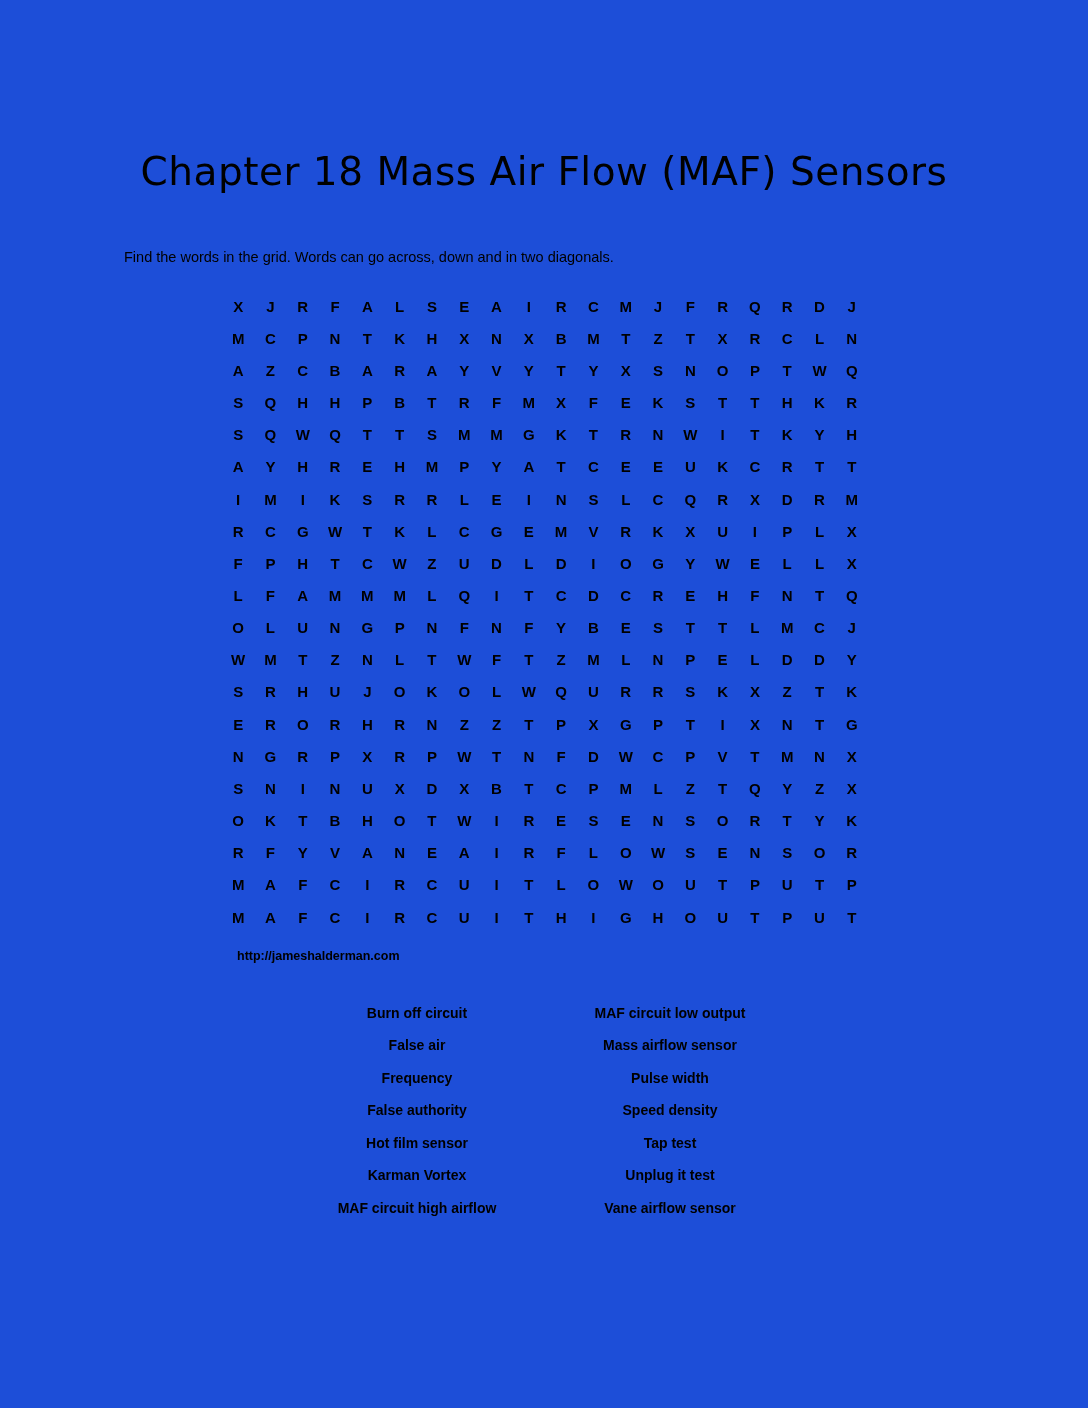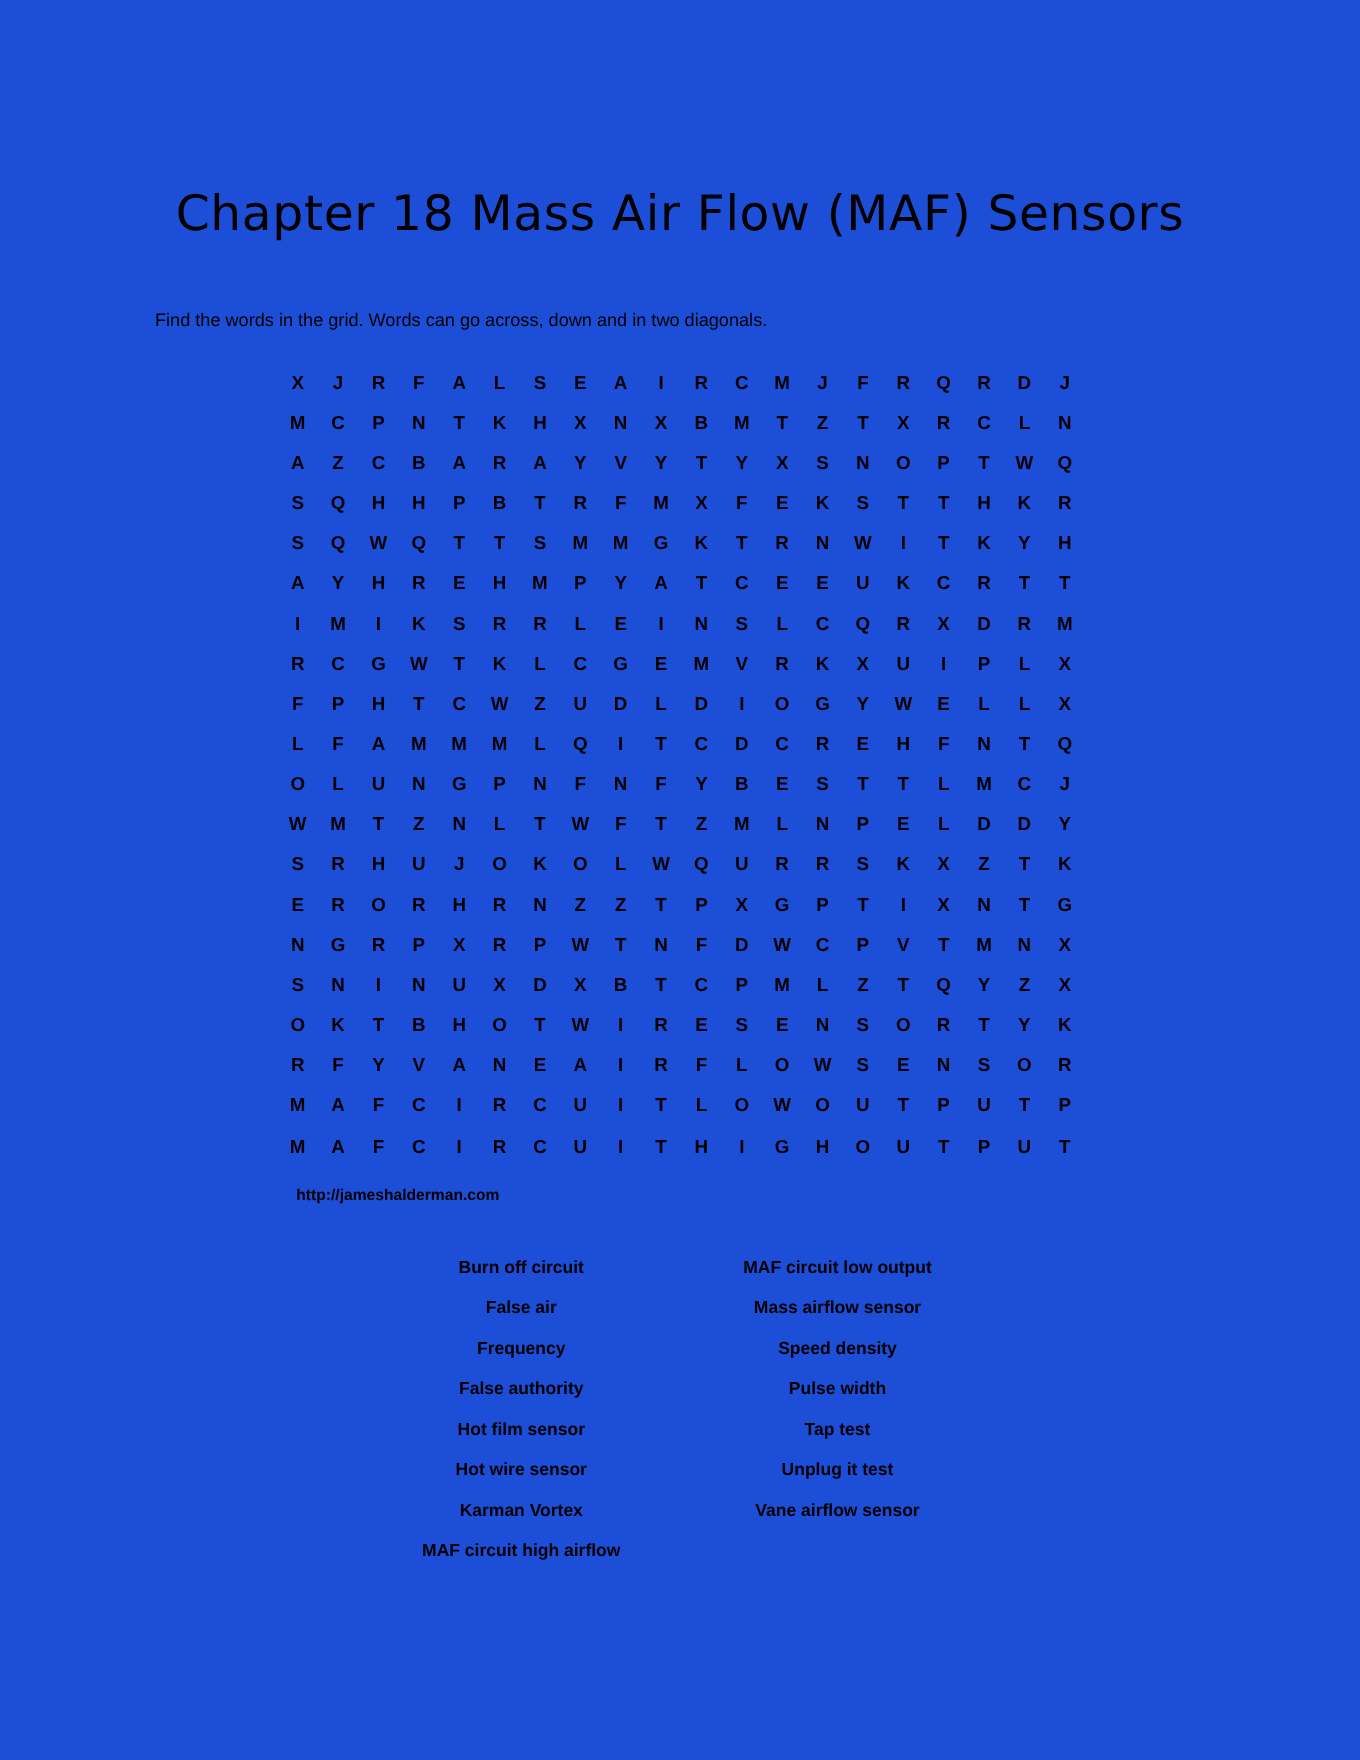--- a/index.html
+++ b/index.html
@@ -475,26 +475,25 @@
       <div class="cell">U</div>
       <div class="cell">T</div>
     </div>
   <div class="source-url">http://jameshalderman.com</div>
   <div class="words words-left">
       <div class="word">Burn off circuit</div>
       <div class="word">False air</div>
       <div class="word">Frequency</div>
       <div class="word">False authority</div>
       <div class="word">Hot film sensor</div>
-      <div class="word">Hot wire sensor</div>
       <div class="word">Karman Vortex</div>
       <div class="word">MAF circuit high airflow</div>
     </div>
   <div class="words words-right">
       <div class="word">MAF circuit low output</div>
       <div class="word">Mass airflow sensor</div>
+      <div class="word">Pulse width</div>
       <div class="word">Speed density</div>
-      <div class="word">Pulse width</div>
       <div class="word">Tap test</div>
       <div class="word">Unplug it test</div>
       <div class="word">Vane airflow sensor</div>
     </div>
 </div>
 
 </body></html>

